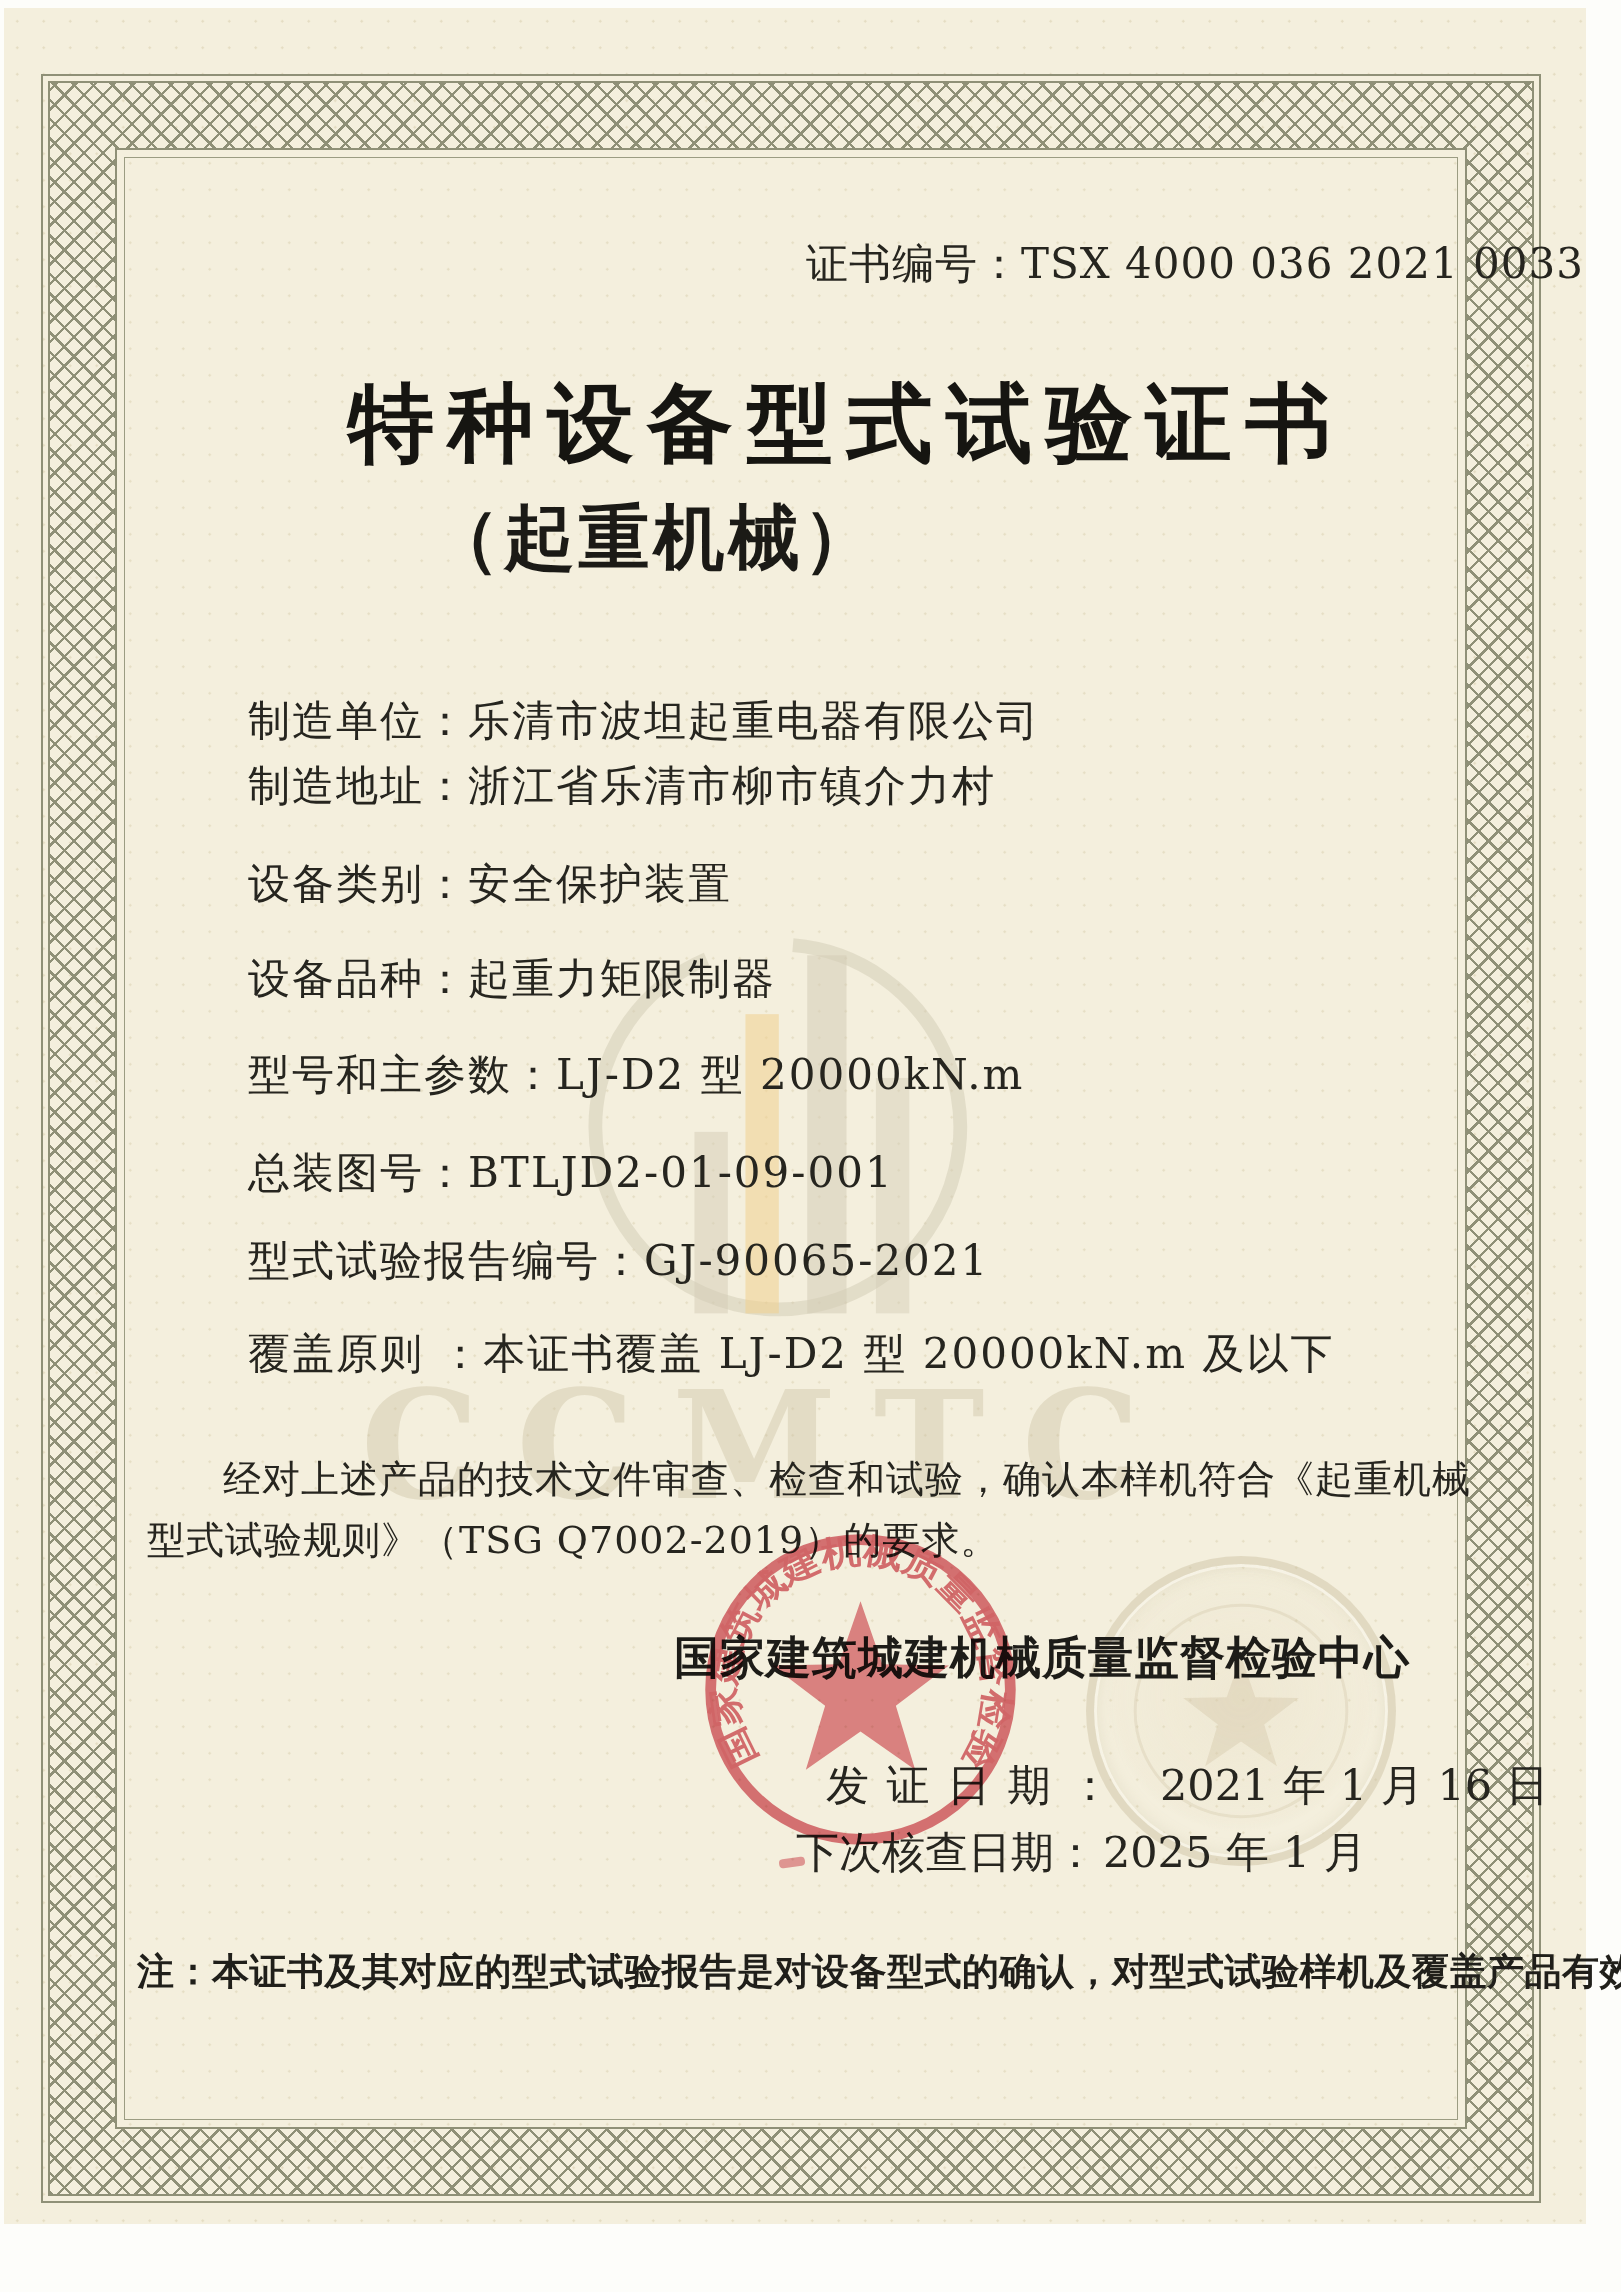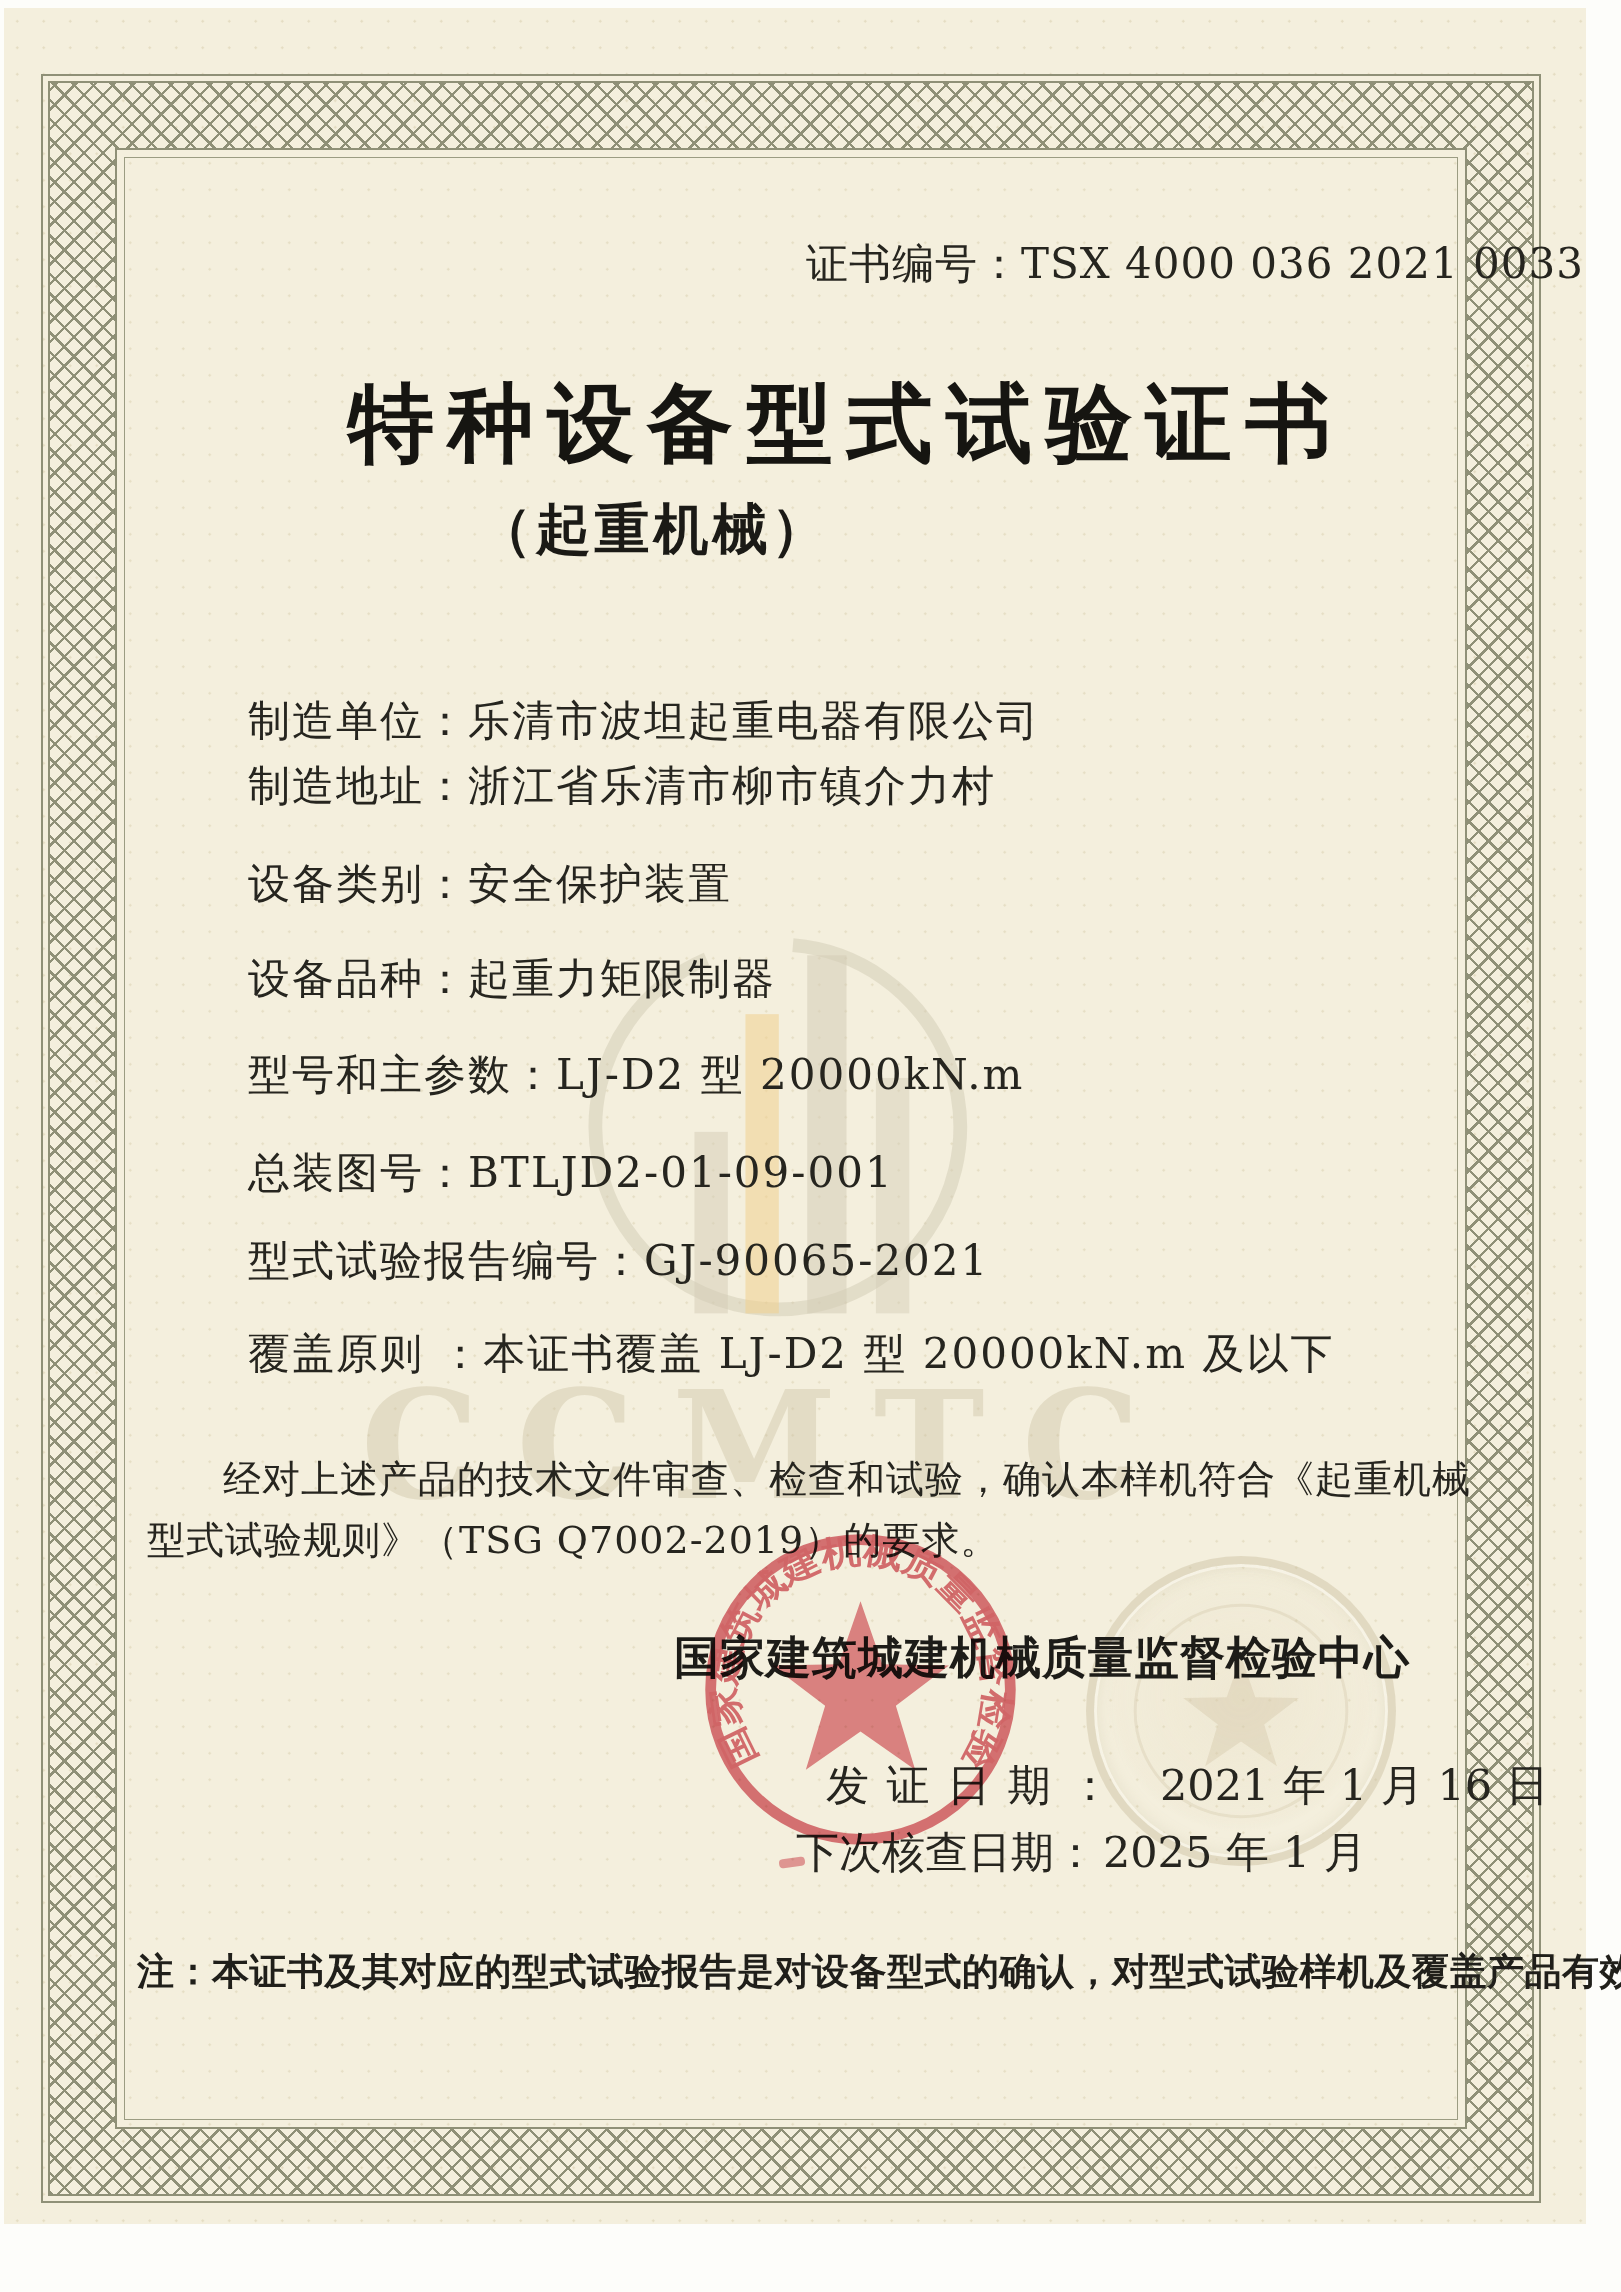--- a/index.html
+++ b/index.html
@@ -46,21 +46,21 @@
   .txt{position:absolute;z-index:3;color:#26251f;white-space:nowrap;line-height:1;}
   .cert-no{left:806px;top:243px;font-size:42px;letter-spacing:1px;}
   .title{
     left:0;top:380px;width:1621px;text-align:center;
     font-size:86px;font-weight:bold;letter-spacing:13.7px;color:#161511;
     font-family:"DejaVu Sans","Liberation Sans",sans-serif;
     padding-left:36px;
   }
   .subtitle{
     left:0;top:502px;width:1307px;text-align:center;
-    font-size:55px;font-weight:bold;letter-spacing:3.9px;color:#1b1a16;
+    font-size:71px;font-weight:bold;letter-spacing:3.9px;color:#1b1a16;
     font-family:"DejaVu Sans","Liberation Sans",sans-serif;
   }
   .field{left:248px;font-size:42px;letter-spacing:2px;}
   .statement{
     left:147px;top:1449px;width:1339px;font-size:38px;line-height:61px;
     letter-spacing:1px;white-space:normal;text-indent:2em;
   }
   .issuer{
     left:674px;top:1635px;font-size:45px;font-weight:bold;letter-spacing:1px;
     color:#1d1c18;font-family:"DejaVu Sans","Liberation Sans",sans-serif;

